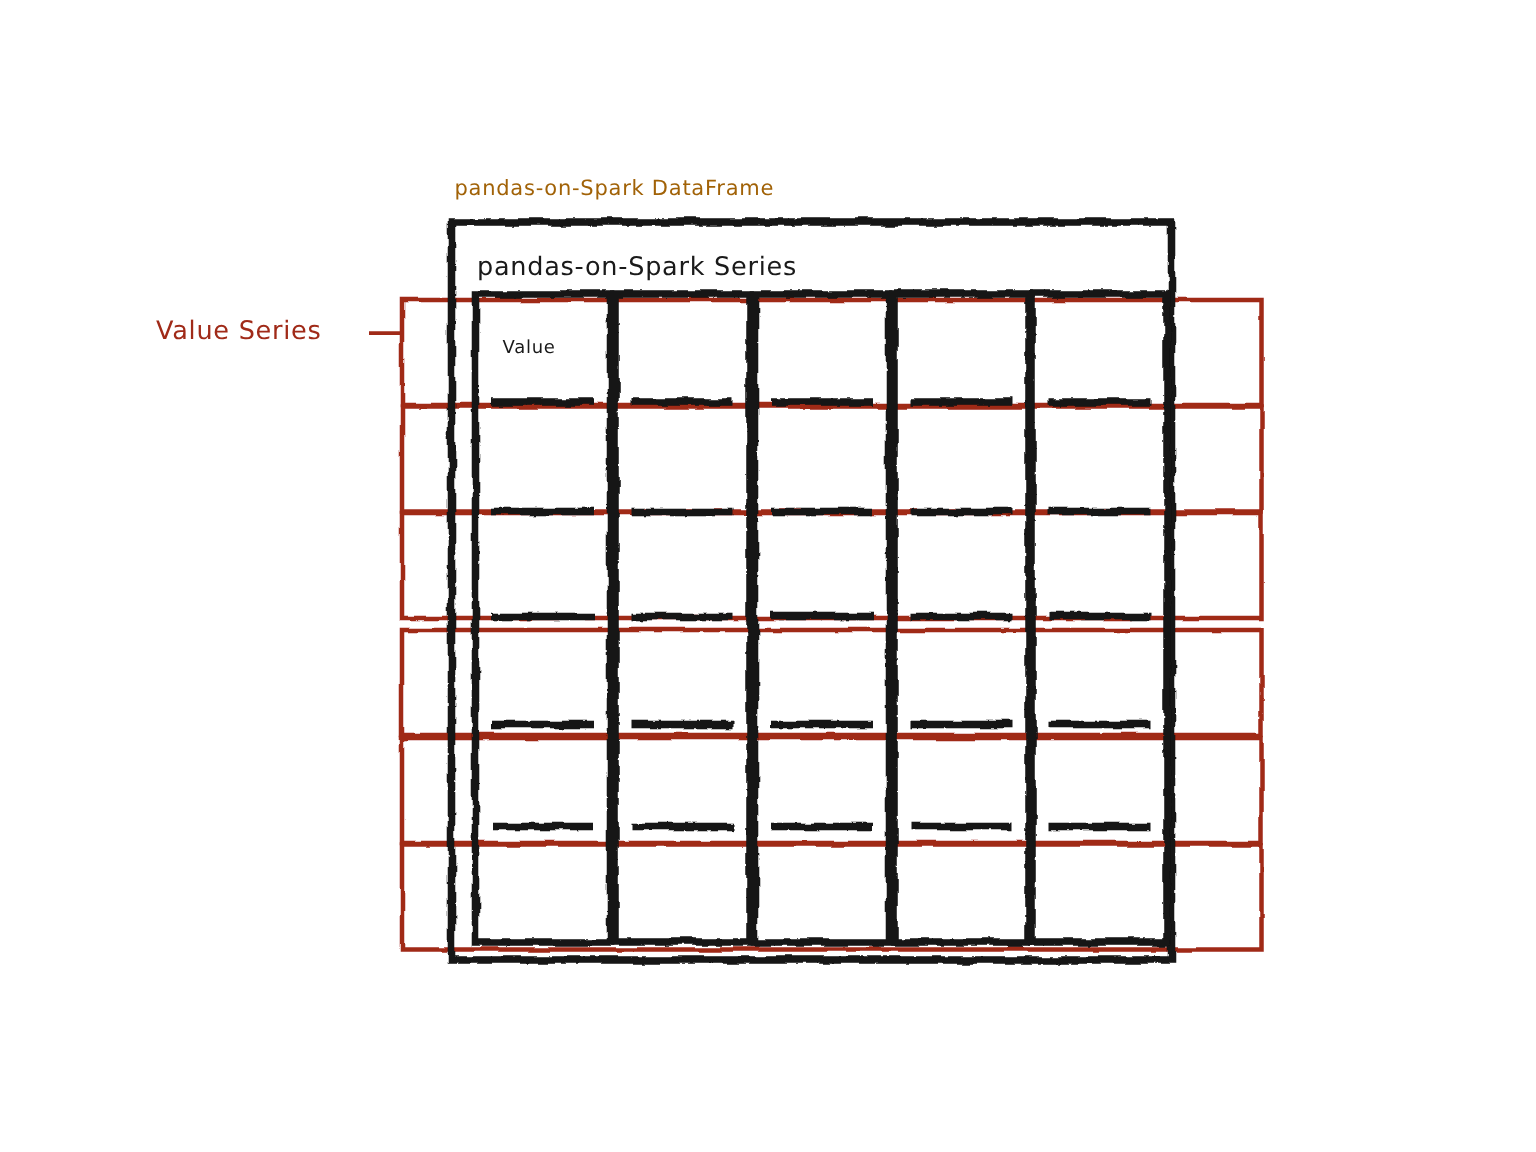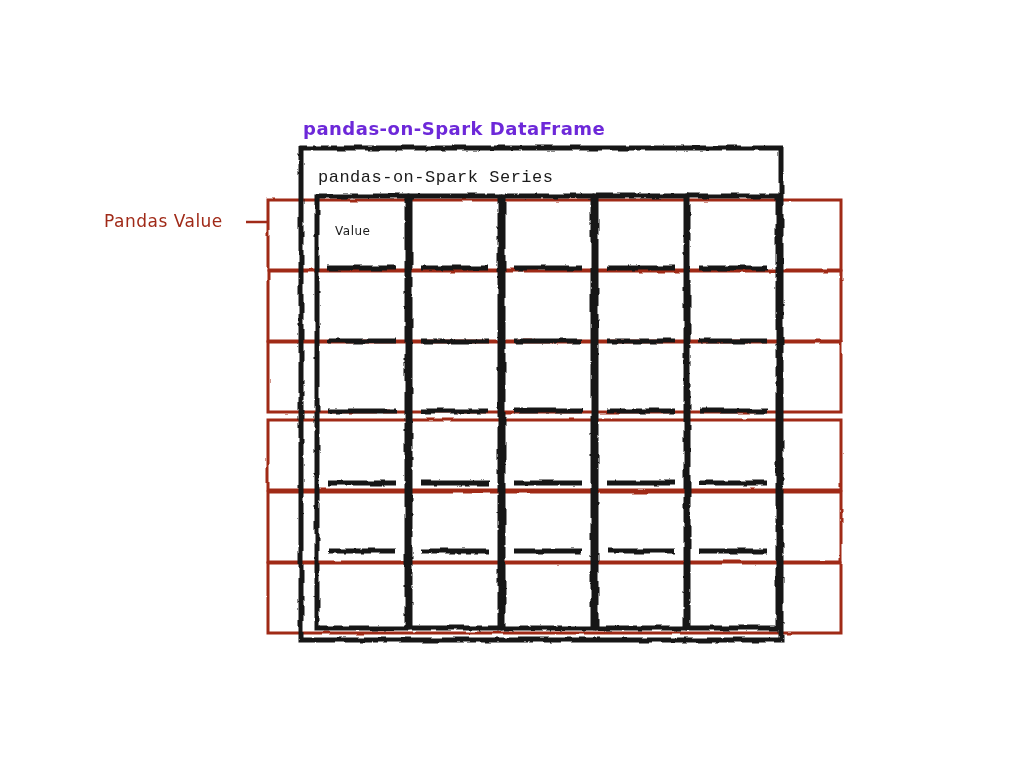--- a/index.html
+++ b/index.html
@@ -25,30 +25,28 @@
   .label {
     position: absolute;
     white-space: nowrap;
     font-family: "DejaVu Sans", sans-serif;
     letter-spacing: 0.5px;
   }
 
   .label-dataframe {
     left: 303px;
     top: 118px;
-    font-size: 18px;
-    color: #6d28d9;
-    font-weight: bold;
+    font-size: 14px;
+    color: #a16207;
   }
   .label-series {
     left: 318px;
     top: 168px;
     font-size: 17px;
     color: #1a1a1a;
-    font-family: Liberation Mono, monospace;
   }
   .label-value {
     left: 335px;
     top: 224px;
     font-size: 12px;
     color: #1a1a1a;
   }
   .label-pandas-series {
     left: 104px;
     top: 211px;
@@ -128,13 +126,13 @@
     <line x1="699" y1="551" x2="767" y2="551"></line>
   </g>
 </svg>
 
 <div class="label label-dataframe">pandas-on-Spark DataFrame</div>
 
 <div class="label label-series">pandas-on-Spark Series</div>
 
 <div class="label label-value">Value</div>
 
-<div class="label label-pandas-series">Pandas Value</div>
+<div class="label label-pandas-series">Value Series</div>
 
 </body></html>

